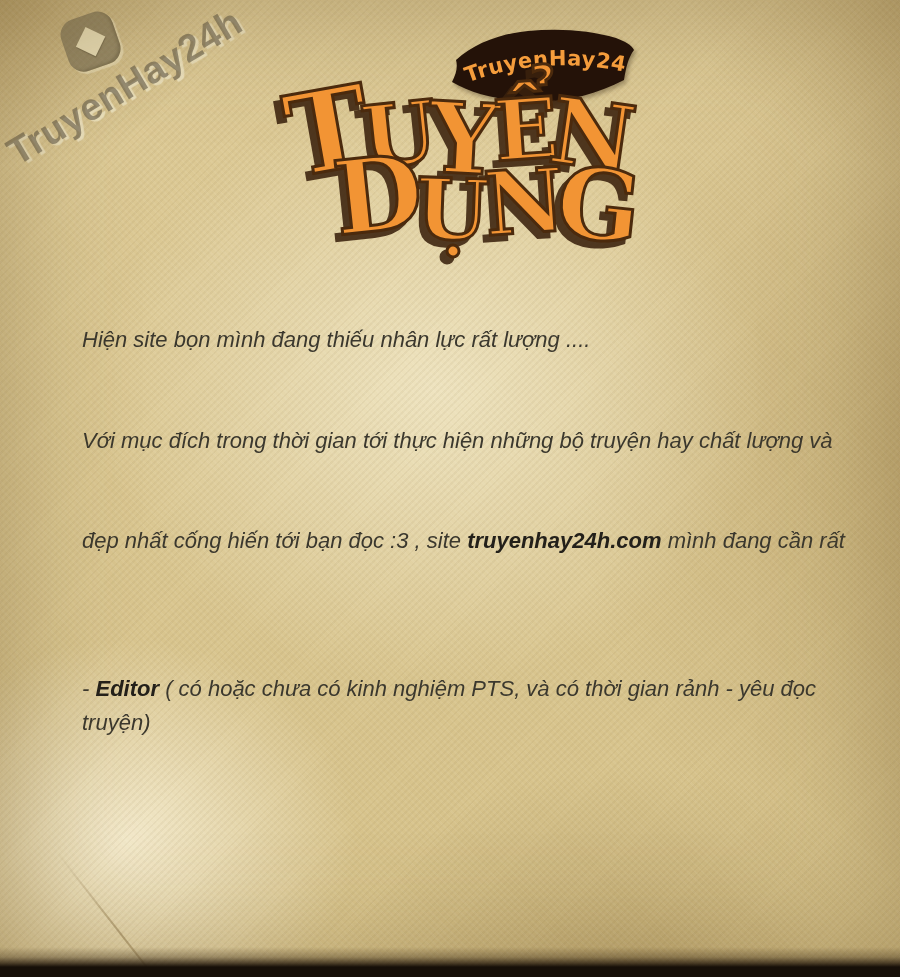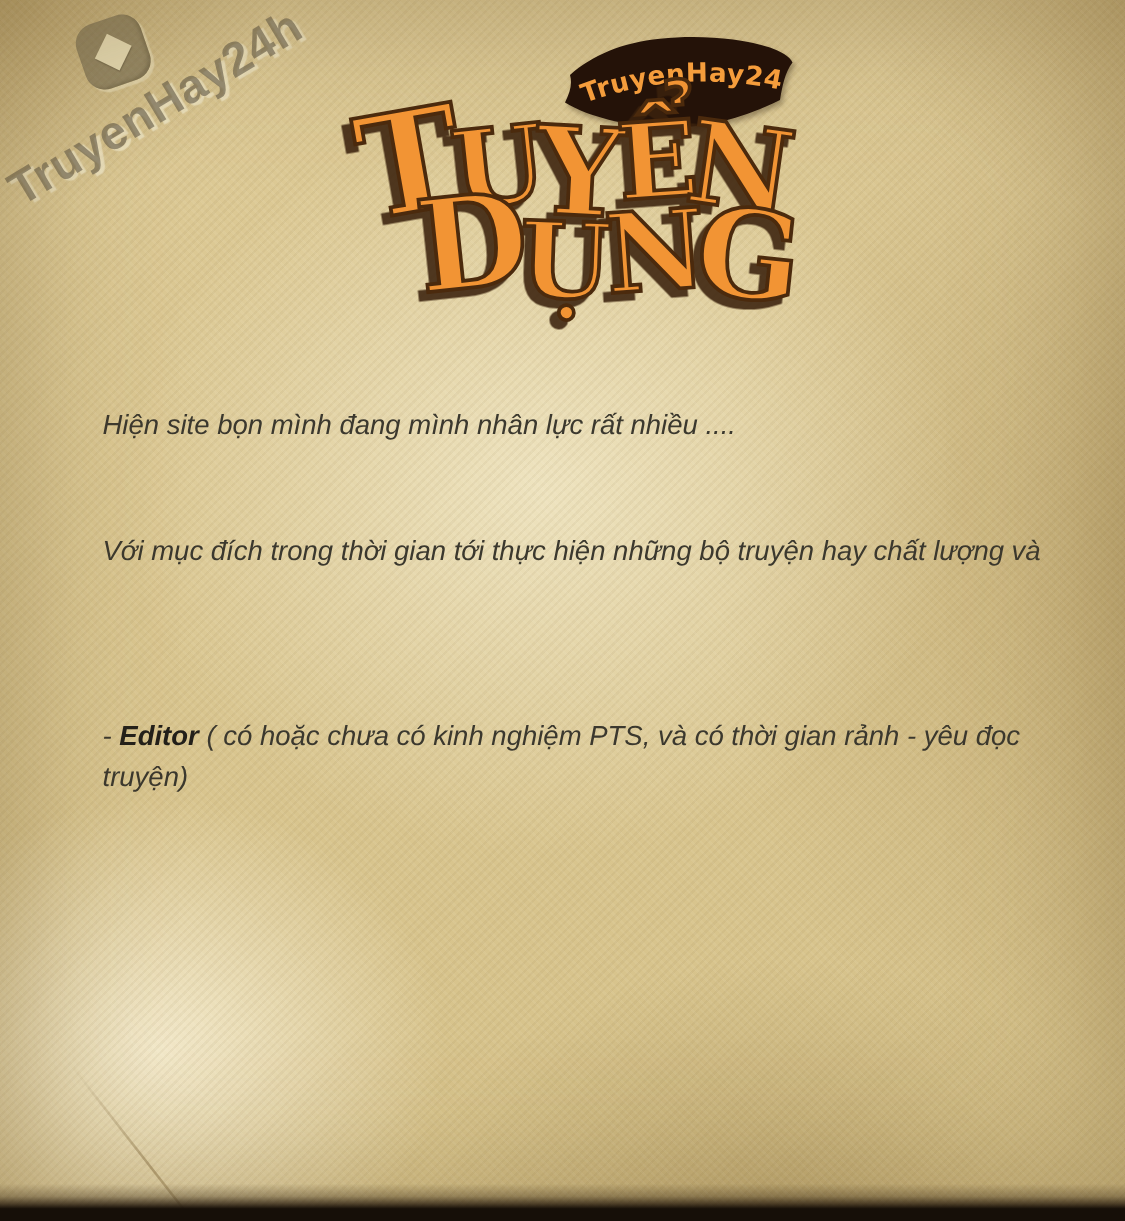--- a/index.html
+++ b/index.html
@@ -116,22 +116,23 @@
         <textPath href="#banner-text-path" startOffset="4">TruyenHay24h</textPath>
       </text>
     </svg>
     <div class="big-title">
       <span class="big-word word1"><span class="c">T</span><span class="c">U</span><span class="c">Y</span><span class="c">Ể</span><span class="c">N</span></span>
       <span class="big-word word2"><span class="c">D</span><span class="c">Ụ</span><span class="c">N</span><span class="c">G</span></span>
     </div>
   </div>
 
   <div class="text-area">
-    <div>Hiện site bọn mình đang mình nhân lực rất nhiều ....</div>
+    <div>Hiện site bọn mình đang thiếu nhân lực rất lượng ....</div>
     <div>Với mục đích trong thời gian tới thực hiện những bộ truyện hay chất lượng và</div>
+    <div><span>đẹp nhất cống hiến tới bạn đọc :3 , site </span><b>truyenhay24h.com</b><span> mình đang cần rất</span></div>
 
     <div class="gap-roles"><span>- </span><b>Editor</b><span> ( có hoặc chưa có kinh nghiệm PTS, và có thời gian rảnh - yêu đọc truyện)</span></div>
     
     
 
     
     
     
     
     

